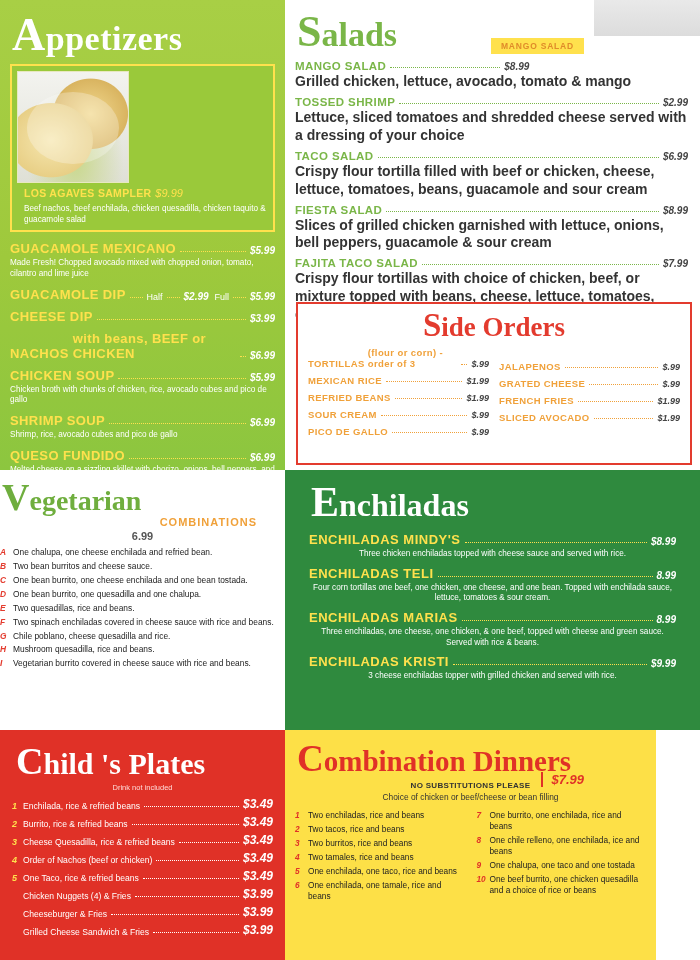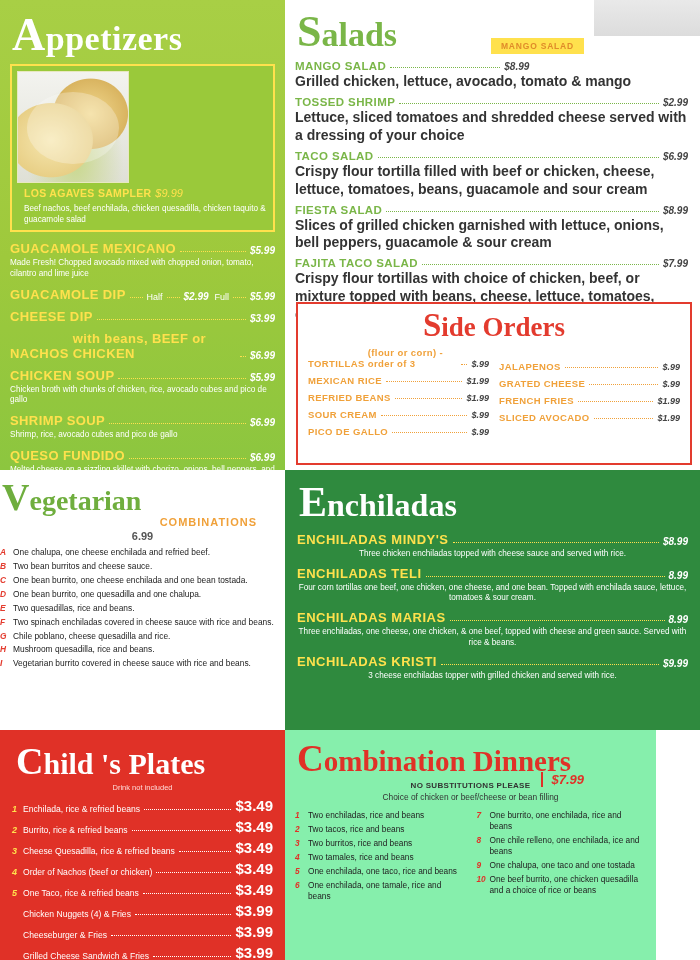--- a/index.html
+++ b/index.html
@@ -108,21 +108,21 @@
   }
   .veg-title .cap { font-size: 38px; }
   .veg-sub { color: #f0a13a; font-size: 11px; font-weight: bold; letter-spacing: 1px; text-align: right; margin-right: 28px; }
   .veg-price { color: #555; font-size: 11px; font-weight: bold; text-align: center; margin: 2px 0 5px 0; }
   .veg-item { display: flex; font-size: 8.4px; color: #222; line-height: 1.3; margin-bottom: 3px; }
   .veg-letter { color: #e33b2e; font-style: italic; font-weight: bold; width: 13px; flex: 0 0 13px; }
 
   
   .enchiladas {
     position: absolute; left: 285px; top: 470px; width: 415px; height: 260px;
-    background: #2f8a3e; padding: 6px 12px;
+    background: #2f8a3e; padding: 6px 24px;
   }
   .ench-title {
     font-family: "Liberation Serif", serif; color: #ffffff; font-size: 32px; line-height: 1.05;
     margin: 4px 0 8px 2px;
   }
   .ench-title .cap { font-size: 42px; }
   .ench-name { color: #ffe14d; font-size: 13px; font-weight: bold; letter-spacing: .5px; }
   .ench-price { color: #ffffff; font-size: 10px; font-weight: bold; }
   .ench-row { color: #ffe14d; margin-top: 6px; }
   .ench-desc { color: #ffffff; font-size: 8.2px; line-height: 1.3; margin: 2px 0 5px 0; text-align: center; }
@@ -134,26 +134,26 @@
   }
   .child-title {
     font-family: "Liberation Serif", serif; color: #ffffff; font-size: 30px; line-height: 1;
     margin: 6px 0 0 4px;
   }
   .child-title .cap { font-size: 38px; }
   .child-note { color: #ffd9d6; font-size: 7.5px; text-align: center; margin: 3px 0 5px 0; }
   .child-row { color: #ffffff; margin-bottom: 4px; display: flex; align-items: flex-end; }
   .child-num { color: #ffe14d; font-style: italic; font-weight: bold; font-size: 9px; width: 11px; flex: 0 0 11px; }
   .child-name { font-size: 8.6px; color: #ffffff; }
-  .child-price { font-size: 15px; color: #ffffff; font-weight: bold; }
+  .child-price { font-size: 12px; color: #ffffff; font-weight: bold; font-style: italic; }
 
   
   .combos {
     position: absolute; left: 285px; top: 730px; width: 371px; height: 230px;
-    background: #86efac; padding: 6px 10px;
+    background: #fde047; padding: 6px 10px;
   }
   .combo-title {
     font-family: "Liberation Serif", serif; color: #e03127; font-size: 29px; line-height: 1;
     margin: 4px 0 4px 2px;
   }
   .combo-title .cap { font-size: 37px; }
   .combo-nosub { color: #333; font-size: 8px; font-weight: bold; text-align: center; letter-spacing: .3px; }
   .combo-choice { color: #333; font-size: 8.4px; text-align: center; margin-top: 2px; }
   .combo-pricebox {
     position: absolute; right: 72px; top: 42px;
@@ -363,21 +363,21 @@
 
   <section class="vegetarian">
     <h2 class="veg-title">
       <span class="cap">V</span><span>egetarian</span>
     </h2>
     <div class="veg-sub">COMBINATIONS</div>
     <div class="veg-price">6.99</div>
 
     <div class="veg-item">
         <span class="veg-letter">A</span>
-        <span>One chalupa, one cheese enchilada and refried beef.</span>
+        <span>One chalupa, one cheese enchilada and refried bean.</span>
       </div>
     <div class="veg-item">
         <span class="veg-letter">B</span>
         <span>Two bean burritos and cheese sauce.</span>
       </div>
     <div class="veg-item">
         <span class="veg-letter">C</span>
         <span>One bean burrito, one cheese enchilada and one bean tostada.</span>
       </div>
     <div class="veg-item">

